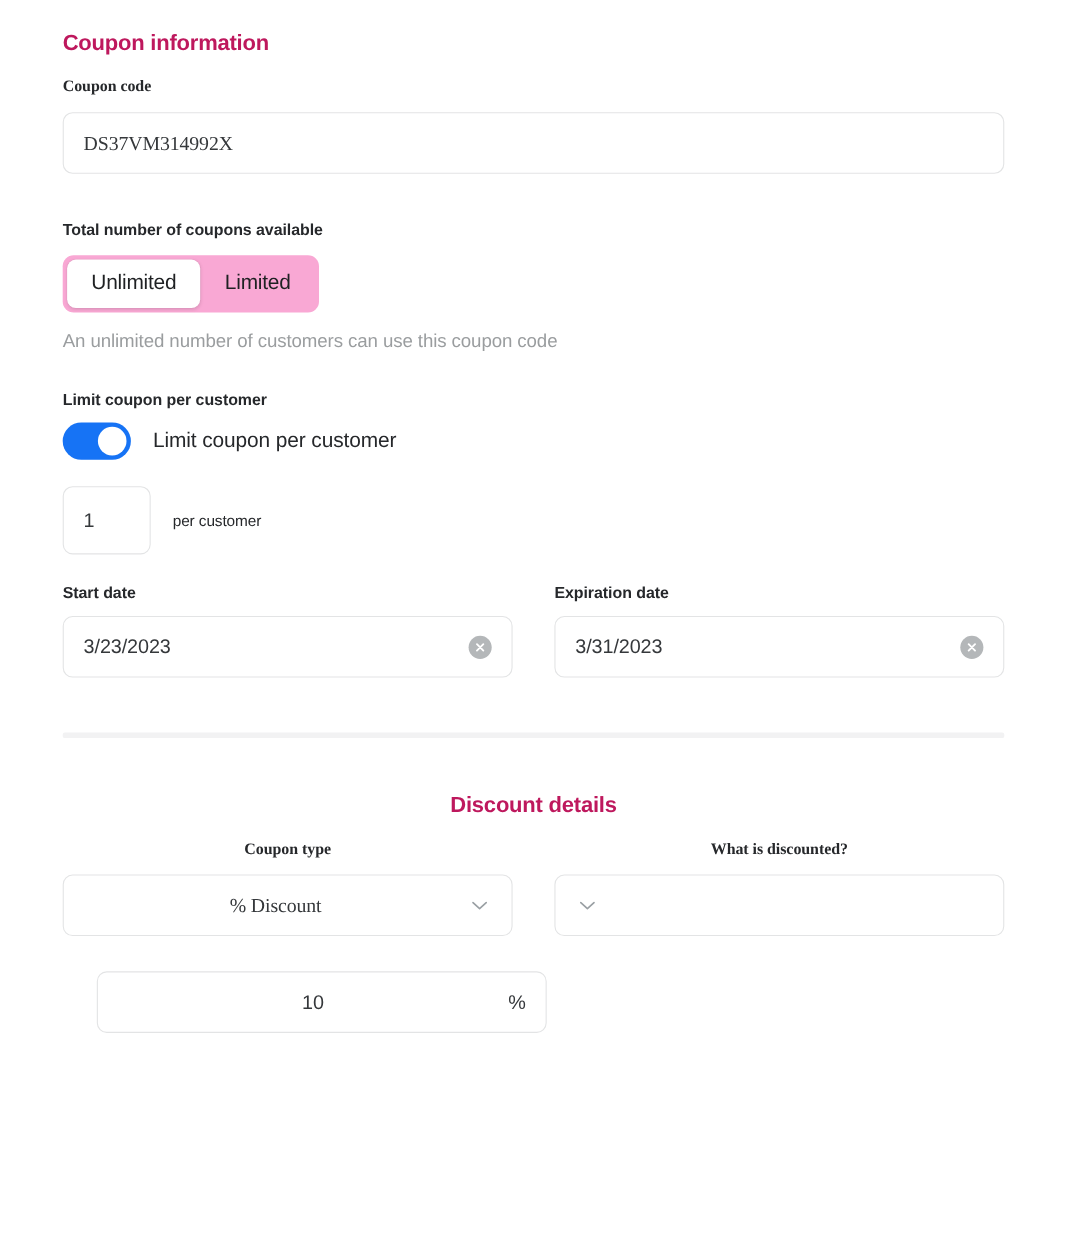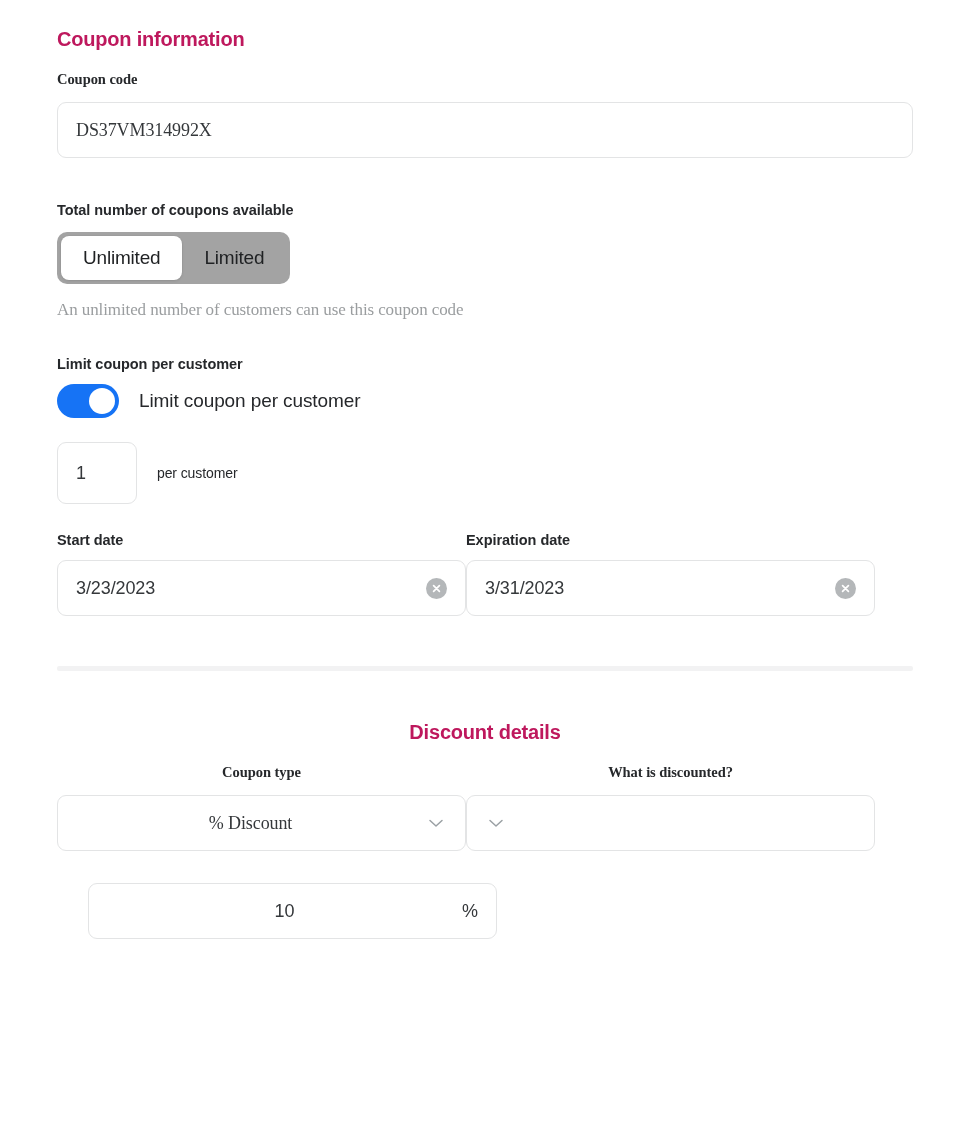--- a/index.html
+++ b/index.html
@@ -23,21 +23,20 @@
     font-size: 14.5px;
     font-weight: bold;
     color: #26282b;
     letter-spacing: -0.05px;
   }
   .helper-text {
     font-size: 17px;
     color: #9a9d9f;
     font-weight: normal;
     letter-spacing: -0.1px;
-    font-family: Liberation Serif, serif;
   }
 
   
   .input-box {
     position: relative;
     border: 1px solid #e3e4e5;
     border-radius: 9px;
     background: #ffffff;
     height: 56px;
     display: flex;
@@ -45,21 +44,21 @@
     padding: 0 18px;
     font-size: 18px;
     color: #35383b;
   }
   .input-value { flex: 1; letter-spacing: -0.1px; }
   .input-suffix { font-size: 18px; color: #35383b; }
 
   
   .segmented {
     display: inline-flex;
-    background: #a3a3a3;
+    background: #f9a8d4;
     border-radius: 10px;
     padding: 4px;
     gap: 0;
   }
   .seg-item {
     font-size: 19px;
     padding: 11px 22px;
     border-radius: 8px;
     color: #1f2123;
     letter-spacing: -0.2px;
@@ -94,21 +93,21 @@
     width: 80px; height: 62px;
     border: 1px solid #e3e4e5;
     border-radius: 9px;
     display: flex; align-items: center;
     padding: 0 18px;
     font-size: 18px; color: #35383b;
   }
   .small-suffix { font-size: 14px; color: #26282b; letter-spacing: -0.1px; }
 
   
-  .two-col { display: grid; grid-template-columns: 409px 409px; }
+  .two-col { display: grid; grid-template-columns: 409px 409px; column-gap: 38px; }
 
   
   .clear-icon {
     width: 21px; height: 21px;
     border-radius: 50%;
     background: #b4b7b9;
     display: flex; align-items: center; justify-content: center;
     flex: none;
   }
   .clear-icon svg { display: block; }

